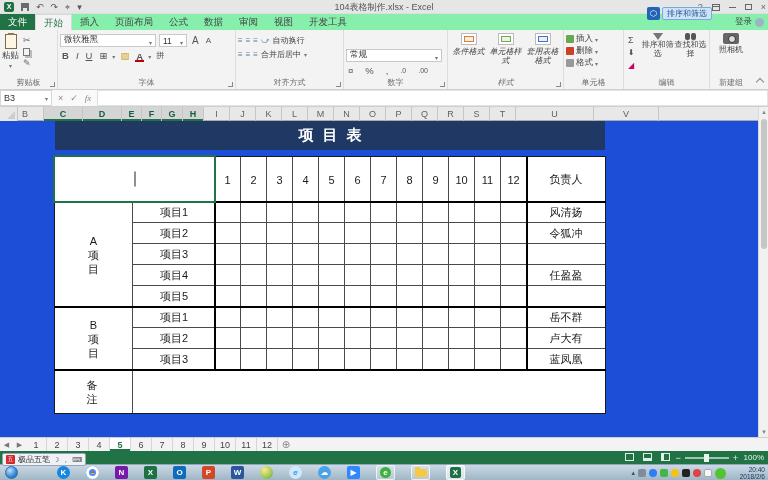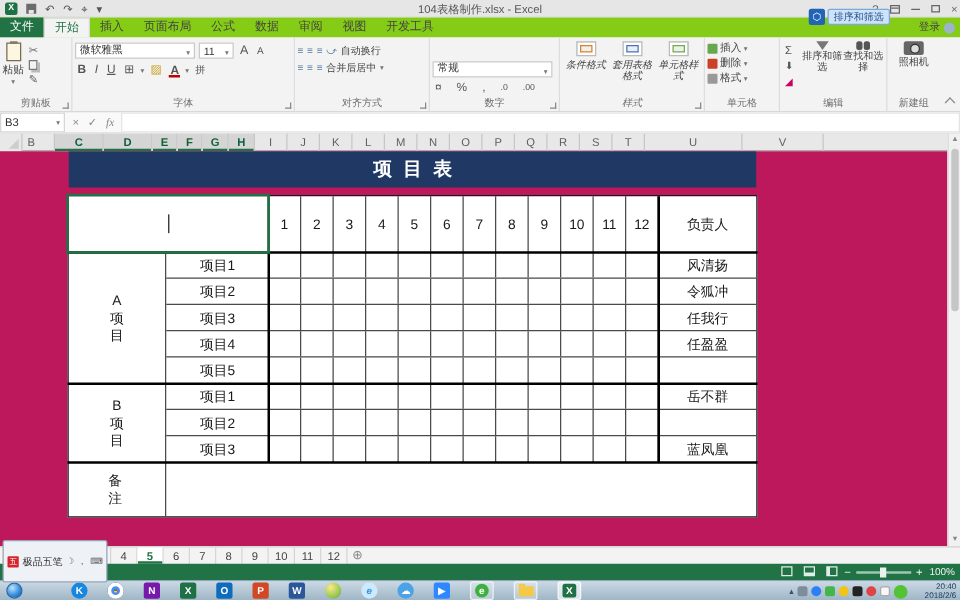--- a/index.html
+++ b/index.html
@@ -18,21 +18,21 @@
   .wctl .c{font-size:9px;color:#666;line-height:10px;}
   .minbar{width:7px;height:1px;background:#666;}
   .restbox{width:7px;height:6px;border:1px solid #666;}
   .ribopt{width:8px;height:7px;border:1px solid #666;position:relative;}
   .ribopt:after{content:"";position:absolute;left:0;top:1px;width:6px;height:1px;background:#666;}
   .overlay-pill{position:absolute;right:56px;top:7px;height:13px;display:flex;align-items:center;gap:2px;z-index:60;}
   .ov-ico{width:13px;height:13px;background:#2264b5;border-radius:2px;color:#fff;font-size:8px;display:flex;align-items:center;justify-content:center;}
   .ov-txt{height:13px;background:#cfe3f8;border:1px solid #7aa9dd;color:#1d4f8c;font-size:8px;line-height:11px;padding:0 4px;border-radius:2px;white-space:nowrap;}
 
   
-  .tabrow{position:absolute;left:0;top:14px;width:768px;height:16px;background:#84cc16;display:flex;align-items:flex-end;}
+  .tabrow{position:absolute;left:0;top:14px;width:768px;height:16px;background:#86efac;display:flex;align-items:flex-end;}
   .rtab{height:16px;line-height:16px;padding:0 8px;font-size:9.5px;color:#444;}
   .rtab.file{background:#217346;color:#fff;}
   .rtab.active{background:#f3f3f3;color:#217346;border:1px solid #d8d8d8;border-bottom:none;}
   .signin{position:absolute;right:4px;top:2px;display:flex;align-items:center;gap:3px;font-size:8.5px;color:#444;}
   .avatar{width:9px;height:9px;border-radius:50%;background:#9db3c8;}
 
   
   .ribbon{position:absolute;left:0;top:30px;width:768px;height:60px;background:#f3f3f3;border-bottom:1px solid #cfcfcf;display:flex;}
   .rgroup{position:relative;height:100%;border-right:1px solid #ddd;padding:3px 2px 12px 2px;}
   .glabel{position:absolute;left:0;right:0;bottom:1px;text-align:center;font-size:8px;color:#6e6e6e;}
@@ -87,21 +87,21 @@
   .ch:nth-child(n+3):nth-child(-n+8){background:#d5d5d5;color:#13613a;font-weight:bold;box-shadow:inset 0 -2px 0 #217346;}
   .rows{position:absolute;left:0;top:14px;width:18px;bottom:0;background:#e8e8e8;border-right:1px solid #ababab;overflow:hidden;}
   .rn{width:18px;font-size:9px;color:#5f5f5f;display:flex;align-items:center;justify-content:center;border-bottom:1px solid #c6c6c6;overflow:hidden;}
   .rn:nth-child(1){height:29px}
   .rn:nth-child(2){height:7px}
   .rn:nth-child(3){height:45px;background:#d5d5d5;color:#13613a;font-weight:bold;box-shadow:inset -2px 0 0 #217346;}
   .rn:nth-child(n+4):nth-child(-n+12){height:21px}
   .rn:nth-child(13){height:22px}
   .rn:nth-child(14){height:18px}
   .rn:nth-child(15){height:6px}
-  .cells{position:absolute;left:0;top:14px;right:10px;bottom:0;background:#be185d;overflow:hidden;text-decoration:underline;}
+  .cells{position:absolute;left:0;top:14px;right:10px;bottom:0;background:#1d4ed8;overflow:hidden;text-decoration:underline;}
   .titleband{position:absolute;left:55px;top:0;width:550px;height:29px;background:#1f3864;color:#fff;font-weight:bold;font-size:15px;letter-spacing:9px;display:flex;align-items:center;justify-content:center;text-indent:9px;}
   .tframe{position:absolute;left:54px;top:35px;width:552px;height:258px;border:1px solid #1a1a1a;background:#fff;display:flex;flex-direction:column;}
   .hrow{height:45px;display:flex;}
   .editsp{width:160px;}
   .mc{width:26px;border-right:1px solid #4a4a4a;display:flex;align-items:center;justify-content:center;font-size:11px;color:#1a1a1a;}
   .mc:nth-child(13){border-right:none;}
   .ownh{width:78px;display:flex;align-items:center;justify-content:center;font-size:11px;color:#1a1a1a;}
   .band{display:flex;}
   .gcell{width:78px;border-right:1px solid #4a4a4a;display:flex;align-items:center;justify-content:center;text-align:center;}
   .gcell .vtxt{width:14px;font-size:11px;line-height:14px;word-break:break-all;color:#1a1a1a;}
@@ -133,21 +133,21 @@
   
   .statusbar{position:absolute;left:0;bottom:16px;width:768px;height:13px;background:#217346;}
   .views{position:absolute;right:98px;top:2px;display:flex;gap:9px;}
   .vico{width:9px;height:8px;border:1px solid #dfeee6;}
   .vico.b{border-bottom-width:3px;}
   .vico.c{border-left-width:3px;}
   .zoomctl{position:absolute;right:30px;top:0;height:13px;display:flex;align-items:center;gap:4px;color:#e8f3ed;font-size:9px;}
   .ztrack{width:44px;height:2px;background:#9fc6b2;position:relative;}
   .zthumb{position:absolute;left:19px;top:-3px;width:5px;height:8px;background:#eaf4ef;}
   .zpct{position:absolute;right:4px;top:2px;color:#eaf4ef;font-size:8px;}
-  .imebar{position:absolute;left:2px;bottom:14px;height:13px;background:#eef1f6;border:1px solid #97a4b5;border-radius:2px;display:flex;align-items:center;gap:3px;padding:16px 3px;z-index:20;}
+  .imebar{position:absolute;left:2px;bottom:14px;height:13px;background:#eef1f6;border:1px solid #97a4b5;border-radius:2px;display:flex;align-items:center;gap:3px;padding:5px 3px;z-index:20;}
   .imelogo{width:9px;height:9px;background:#d3272b;border-radius:1px;color:#fff;font-size:6px;display:flex;align-items:center;justify-content:center;}
   .imetxt{font-size:8px;color:#333;white-space:nowrap;}
   .imeico{font-size:7px;color:#555;line-height:9px;}
 
   
   .taskbar{position:absolute;left:0;bottom:0;width:768px;height:16px;background:linear-gradient(#cbd9e4,#9fb6c6);border-top:1px solid #8ea6ba;display:flex;align-items:center;}
   .orb{width:13px;height:13px;border-radius:50%;background:radial-gradient(circle at 35% 30%,#bfe3ff,#3d8edc 55%,#155a9e);margin:0 10px 0 5px;border:1px solid #2b6ca8;}
   .ticons{display:flex;align-items:center;gap:16px;}
   .tico{width:13px;height:13px;border-radius:2px;color:#fff;font-size:8px;font-weight:bold;display:flex;align-items:center;justify-content:center;}
   .round{border-radius:50%;}
@@ -285,26 +285,26 @@
       <div class="glabel">数字</div>
       <span class="launcher"></span>
     </div>
 
     <div class="rgroup" style="width:116px;display:flex;gap:0;font-style:italic;">
       <div class="stybtn">
         <span class="styico"></span>
         <span>条件格式</span>
       </div>
       <div class="stybtn">
+        <span class="styico c"></span>
+        <span>单元格样式</span>
+      </div>
+      <div class="stybtn">
         <span class="styico b"></span>
         <span>套用表格格式</span>
-      </div>
-      <div class="stybtn">
-        <span class="styico c"></span>
-        <span>单元格样式</span>
       </div>
       <div class="glabel">样式</div>
       <span class="launcher"></span>
     </div>
 
     <div class="rgroup" style="width:60px">
       <div class="cellrow">
           <span class="cico" style="background:#6aa84f"></span>
           <span>插入</span>
           <span class="dd">▾</span>
@@ -482,21 +482,20 @@
                   <div class="mc"></div>
                   <div class="mc"></div>
                   <div class="mc"></div>
                   <div class="mc"></div>
                   <div class="mc"></div>
                   <div class="mc"></div>
                   <div class="mc"></div>
                   <div class="mc"></div>
                   <div class="mc"></div>
                 </div>
-              <div class="owncell">任我行</div>
             </div>
             <div class="prow">
               <div class="plabel">项目4</div>
               <div style="display:flex">
                   <div class="mc"></div>
                   <div class="mc"></div>
                   <div class="mc"></div>
                   <div class="mc"></div>
                   <div class="mc"></div>
                   <div class="mc"></div>
@@ -561,20 +560,21 @@
                   <div class="mc"></div>
                   <div class="mc"></div>
                   <div class="mc"></div>
                   <div class="mc"></div>
                   <div class="mc"></div>
                   <div class="mc"></div>
                   <div class="mc"></div>
                   <div class="mc"></div>
                   <div class="mc"></div>
                 </div>
+              <div class="owncell">卢大有</div>
             </div>
             <div class="prow">
               <div class="plabel">项目3</div>
               <div style="display:flex">
                   <div class="mc"></div>
                   <div class="mc"></div>
                   <div class="mc"></div>
                   <div class="mc"></div>
                   <div class="mc"></div>
                   <div class="mc"></div>

